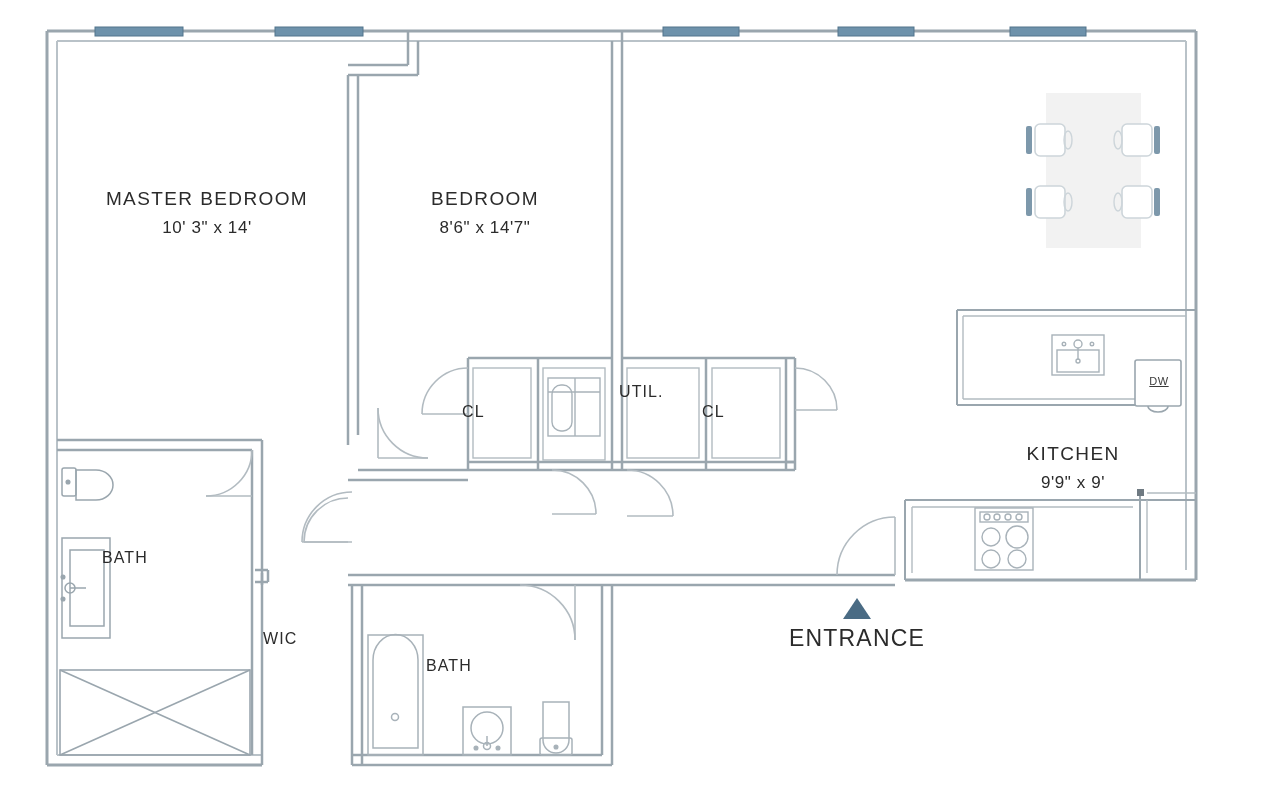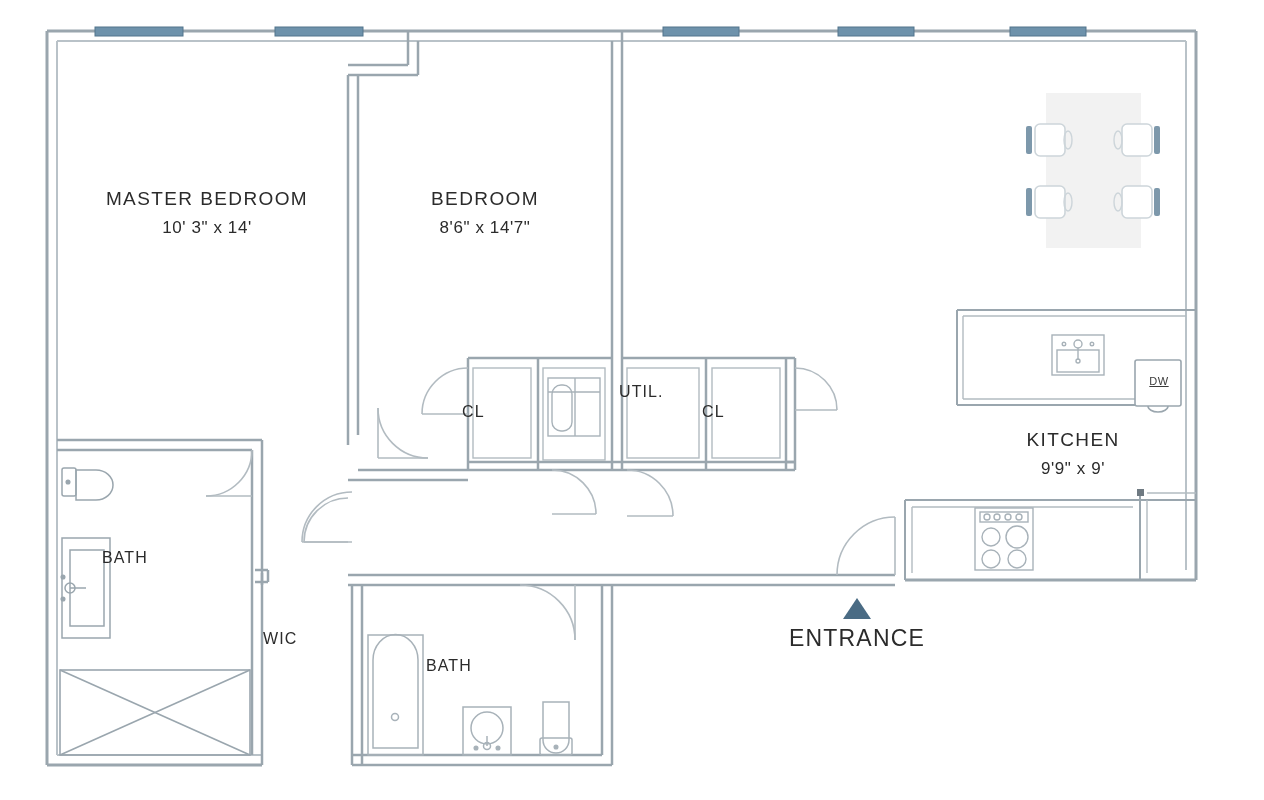--- a/index.html
+++ b/index.html
@@ -358,21 +358,21 @@
     <span class="rl-name">MASTER BEDROOM</span>
     <span class="rl-dims">10' 3" x 14'</span>
   </div>
 
   <div class="room-label" style="left:365px; top:185px; width:240px;">
     <span class="rl-name">BEDROOM</span>
     <span class="rl-dims">8'6" x 14'7"</span>
   </div>
 
 
-  <div class="room-label" style="left:963px; top:426px; width:220px;">
+  <div class="room-label" style="left:963px; top:440px; width:220px;">
     <span class="rl-name">KITCHEN</span>
     <span class="rl-dims">9'9" x 9'</span>
   </div>
 
   <div class="small-label" style="left:462px; top:403px; width:80px;">CL</div>
 
   <div class="small-label" style="left:619px; top:383px; width:80px;">UTIL.</div>
 
   <div class="small-label" style="left:702px; top:403px; width:80px;">CL</div>
 

